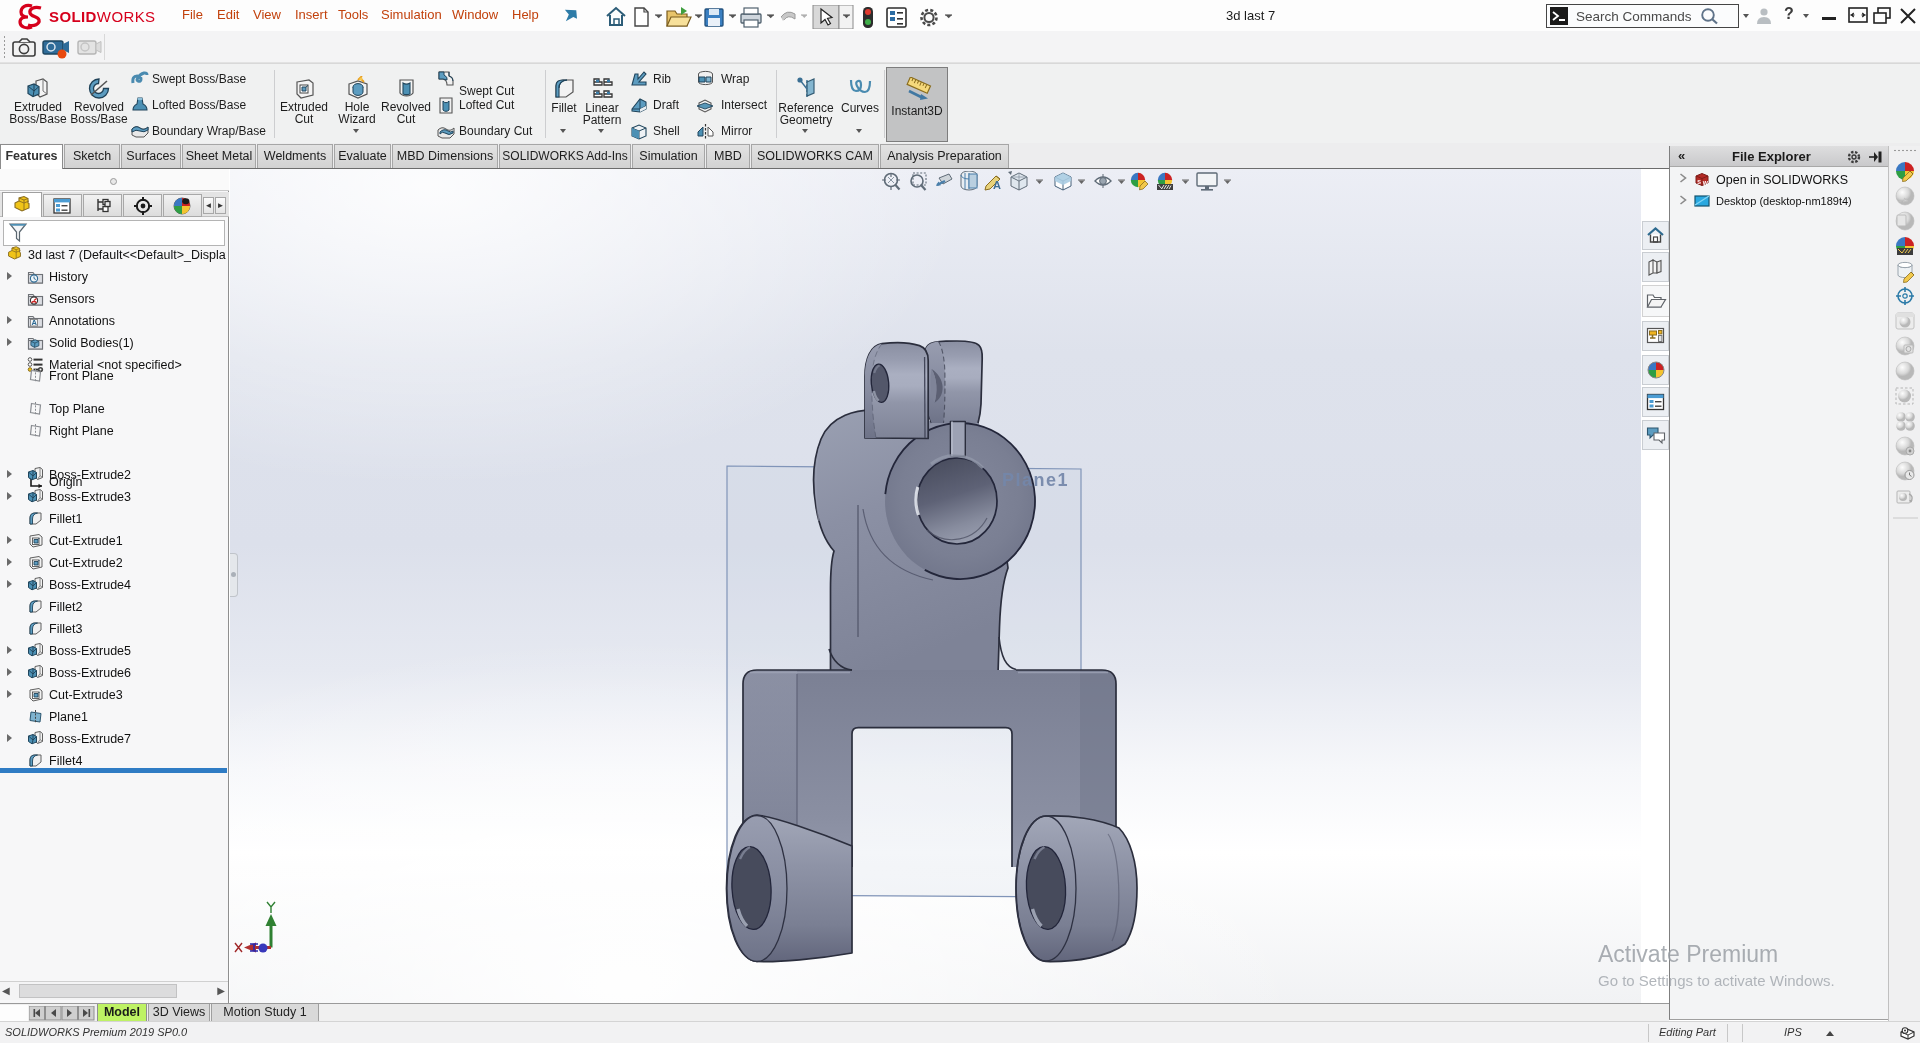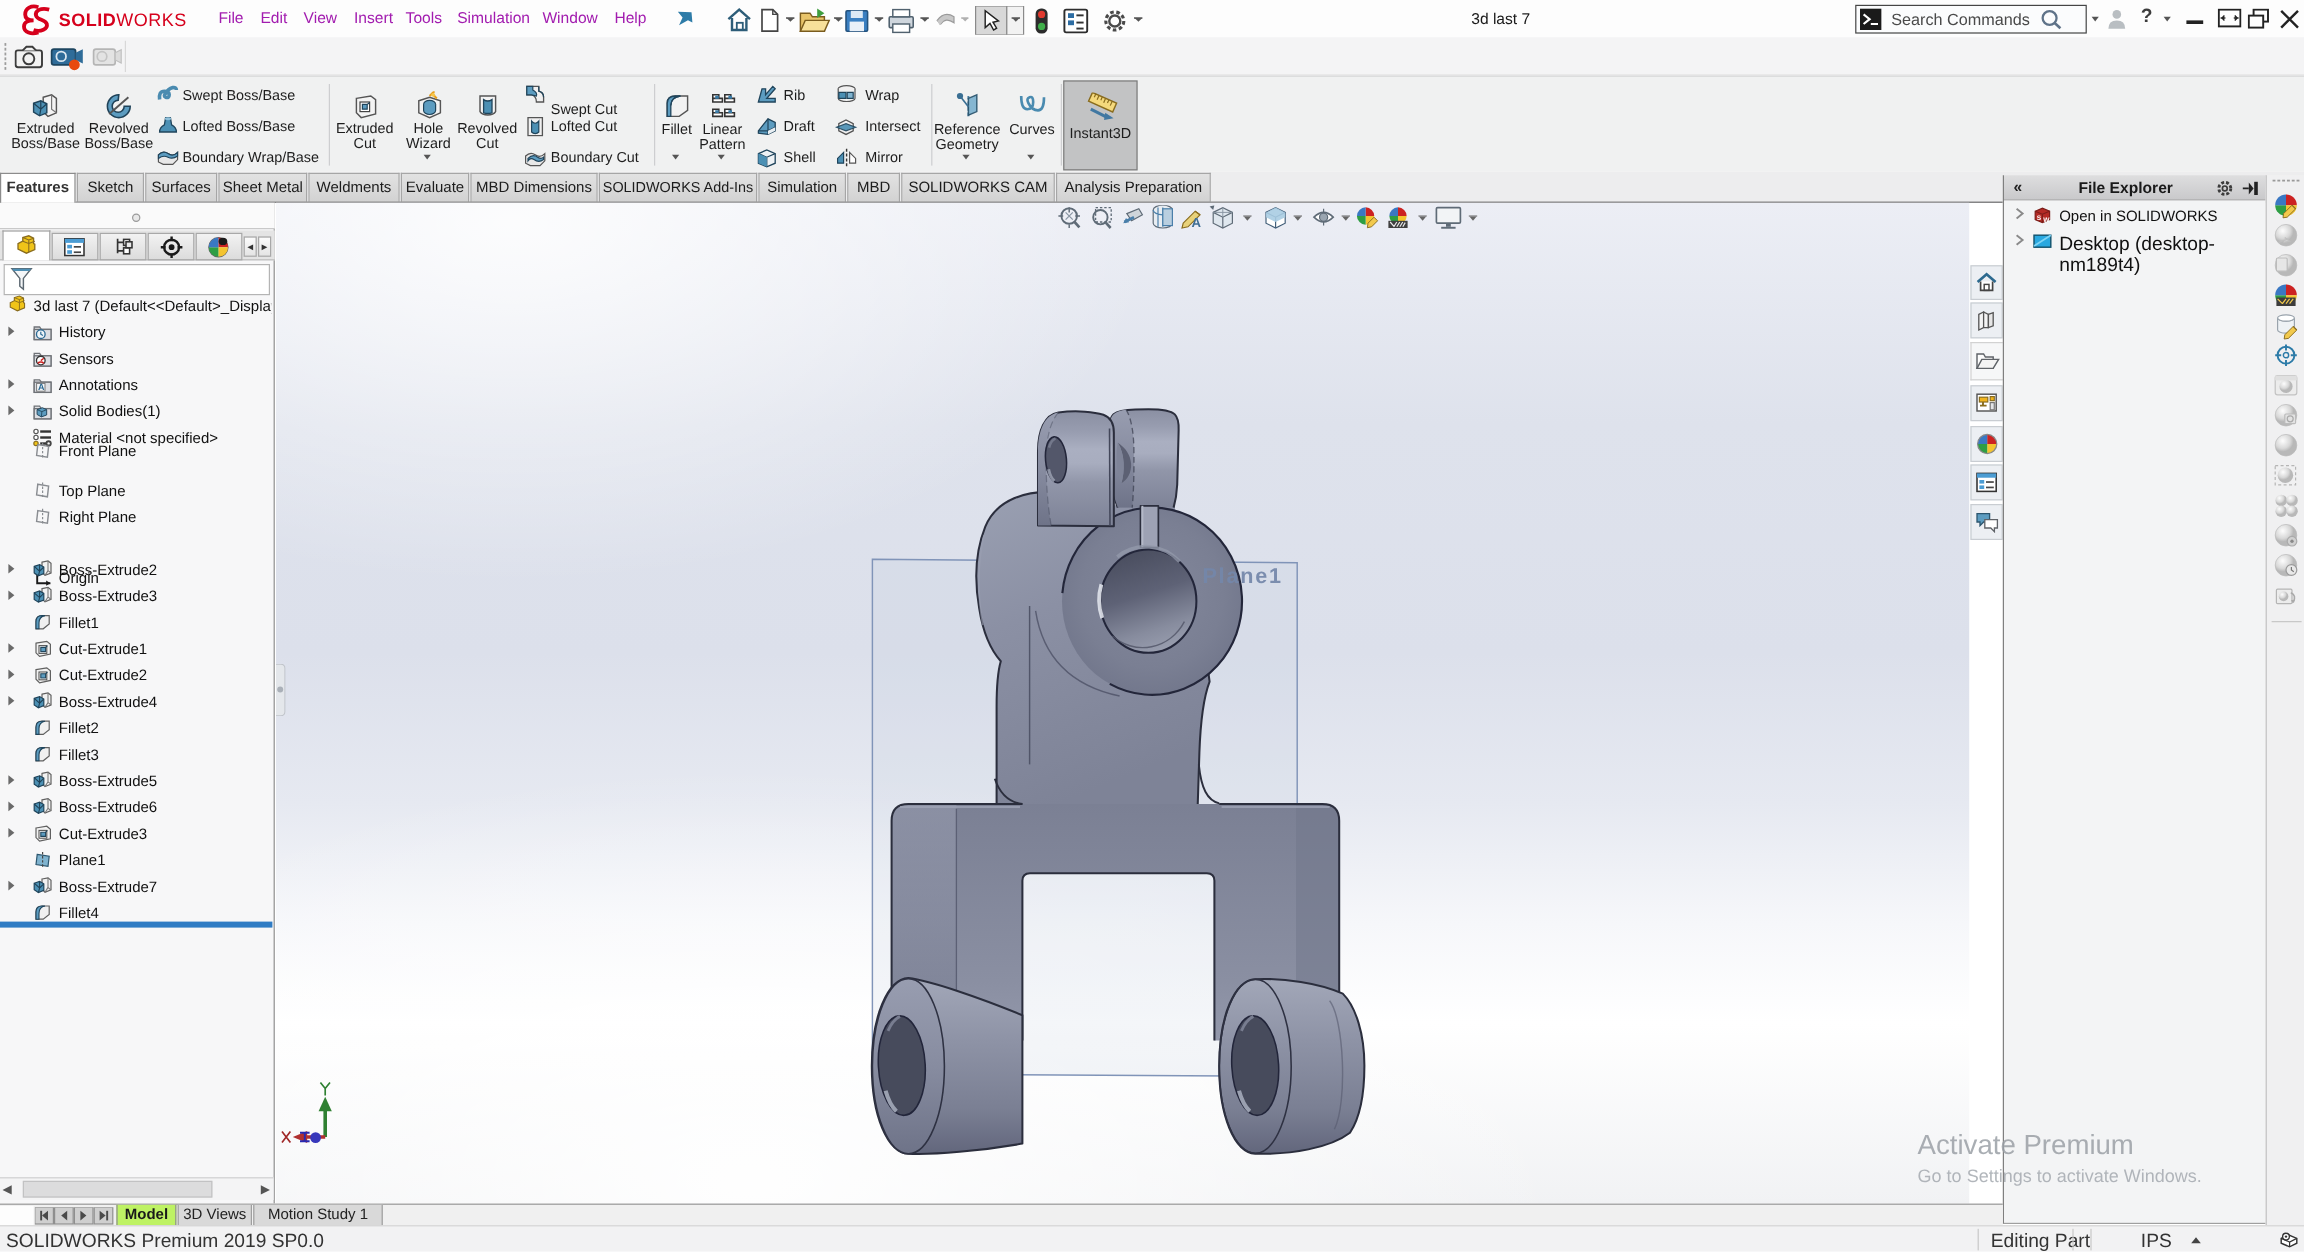--- a/index.html
+++ b/index.html
@@ -17,31 +17,31 @@
 #viewport { position:absolute; left:230px; top:169px; width:1411px; height:834px;
   background:
    radial-gradient(ellipse 900px 500px at 14% 2%, rgba(255,255,255,.85), rgba(255,255,255,0) 60%),
    radial-gradient(ellipse 1100px 560px at 28% 98%, rgba(255,255,255,.95), rgba(255,255,255,0) 62%),
    linear-gradient(180deg, #eceef5 0%, #dee2ec 22%, #dce0eb 45%, #e6e9f1 60%, #f6f7fa 72%, #ffffff 82%, #f1f2f4 100%);
 }
 #pane { position:absolute; left:1669px; top:146px; width:219px; height:874px; background:#f3f4f5; border-left:1px solid #7f7f7f; border-bottom:1px solid #9f9f9f;}
 #sphererail { position:absolute; left:1888px; top:146px; width:32px; height:875px; background:#f0f0f1; border-left:1px solid #c0c0c0;}
 #modeltabs { position:absolute; left:0; top:1003px; width:1669px; height:18px; background:#f0f0f0; border-top:1px solid #9a9a9a;}
 #statusbar { position:absolute; left:0; top:1021px; width:1920px; height:22px; background:#f2f2f3; border-top:1px solid #d4d4d4; }
-.menu { position:absolute; top:7px; font-size:13px; color:#a21caf; }
+.menu { position:absolute; top:7px; font-size:13px; color:#c2410c; }
 .qat { position:absolute; top:5px; }
 .treerow { position:absolute; left:0; width:229px; height:22px; font-size:12.5px; color:#111; }
 .treerow .lbl { position:absolute; left:49px; top:4px; white-space:nowrap; }
 .treerow .arr { position:absolute; left:7px; top:6px; width:0; height:0; border-left:5px solid #6a6a6a; border-top:4px solid transparent; border-bottom:4px solid transparent; }
 .ticon { position:absolute; left:27px; top:2px; width:17px; height:17px; }
 svg { display:block; }
 .gbtn { position:absolute; text-align:center; color:#1d1d1d; font-size:12px; line-height:12px;}
 .gsep { position:absolute; top:6px; width:1px; height:68px; background:#cdced0; }
 .dda { width:0;height:0;border-top:4px solid #555;border-left:3.5px solid transparent;border-right:3.5px solid transparent; display:inline-block;}
-.srow { font-size:16px; }
+.srow { font-size:11px;font-style:italic; }
 </style>
 </head>
 <body>
 <div id="titlebar">
 
  <svg class="abs" style="left:16px;top:2px;" width="150" height="28" viewBox="0 0 150 28">
    <path d="M16 4 C10 2 5 5 5 10 C5 14 8 15 12 15 C8 15 4 16 4 20 C4 25 10 27 16 25" fill="none" stroke="#d6001c" stroke-width="3.2"></path>
    <path d="M25 6 C18 4 13 7 14 11 C15 15 22 14 23 18 C24 22 18 25 12 23" fill="none" stroke="#d6001c" stroke-width="3.2"></path>
    <text x="33" y="20" font-size="15" font-weight="bold" fill="#d6001c" letter-spacing=".4">SOLID<tspan font-weight="normal">WORKS</tspan></text>
  </svg>
@@ -942,21 +942,21 @@
  <div class="abs" style="left:46px;top:27px;font-size:12.5px;color:#111;">Open in SOLIDWORKS</div>
  <div class="abs" style="left:8px;top:49px;width:10px;height:10px;">
       <svg width="10" height="10" viewBox="0 0 10 10">
         <path d="M2.5 1 L7.5 5 L2.5 9" fill="none" stroke="#8a8a8a" stroke-width="1.6"></path>
       </svg>
     </div>
  <svg class="abs" style="left:24px;top:48px" width="16" height="15" viewBox="0 0 16 15">
       <rect x="1" y="2" width="14" height="10" fill="#29a8e0" stroke="#13536e" stroke-width="1.2"></rect>
       <path d="M1 11 l14 -9" stroke="#7fd4f5" stroke-width="1.4"></path>
     </svg>
- <div class="abs" style="left:46px;top:49px;font-size:16px;color:#111;">Desktop (desktop-nm189t4)</div>
+ <div class="abs" style="left:46px;top:49px;font-size:11px;color:#111;">Desktop (desktop-nm189t4)</div>
 </div>
 <div id="sphererail">
  <div class="abs" style="left:4px;top:3px;width:24px;height:3px;background-image:radial-gradient(circle,#9a9a9a 40%,transparent 45%);background-size:4px 3px;"></div>
  <svg class="abs" style="left:4px;top:15px" width="25" height="500" viewBox="0 0 25 500">
   <defs>
    <radialGradient id="gsphere" cx=".35" cy=".3">
           <stop offset="0" stop-color="#fdfdfd"></stop>
           <stop offset=".7" stop-color="#d8d8d8"></stop>
           <stop offset="1" stop-color="#b8b8b8"></stop>
         </radialGradient>

